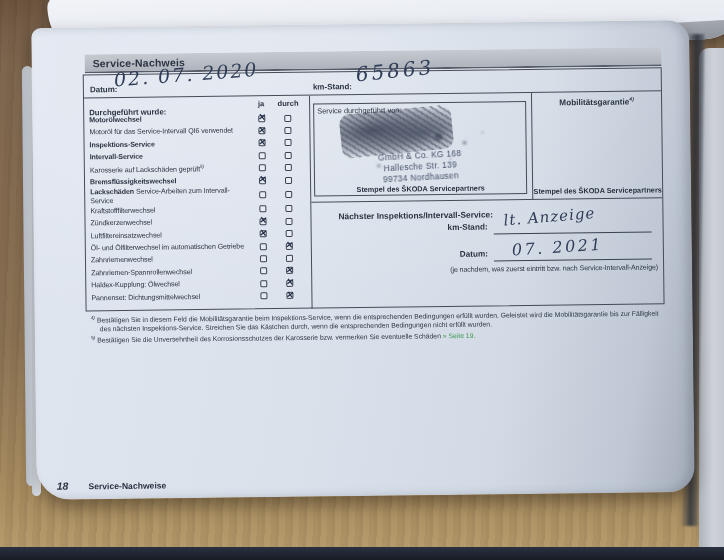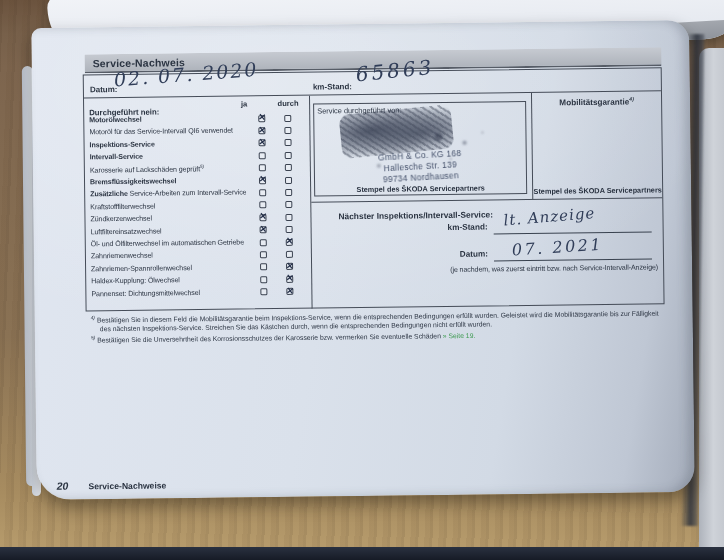--- a/index.html
+++ b/index.html
@@ -41,21 +41,21 @@
   .datum-row .lab{position:absolute;bottom:3px;}
   .hand{font-family:"DejaVu Serif",serif;font-style:italic;color:#303d58;white-space:nowrap;}
   .hw-date{position:absolute;left:30px;top:-11px;font-size:19px;letter-spacing:2px;transform:rotate(-3.5deg);}
   .hw-km{position:absolute;left:272px;top:-13px;font-size:20px;letter-spacing:3px;transform:rotate(-5deg);}
   .tbody{display:flex;height:213px;}
   
   .cl-col{width:226px;border-right:1.4px solid #454c58;box-sizing:border-box;position:relative;padding:3px 0 0 5px;}
   .cl-head{position:relative;height:13px;}
   .cl-head .dw{font-size:7.8px;font-weight:700;}
   .janein{position:absolute;top:0;font-size:7.6px;font-weight:700;text-align:center;}
-  .ja-lab{left:146px;width:18px;text-align:center;}
+  .ja-lab{left:163px;width:18px;text-align:center;}
   .nein-lab{left:188px;width:22px;}
   .cl-row{display:flex;align-items:center;min-height:12.4px;position:relative;}
   .cl-label{width:162px;font-size:7.1px;line-height:1.16;letter-spacing:-.1px;color:#2b3442;}
   .cl-label.b{font-weight:700;}
   .cl-label b{font-weight:700;}
   .cl-label sup{font-size:4.6px;font-style:italic;}
   .cb{width:7px;height:7px;border:1.1px solid #3a4250;border-radius:1.5px;box-sizing:border-box;position:relative;background:rgba(255,255,255,.25);}
   .cb.ja{margin-left:7px;}
   .cb.nein{margin-left:19px;}
   .cb.checked::after{content:'✕';position:absolute;left:-1.5px;top:-3.5px;font-size:9px;font-weight:700;color:#25304a;transform:rotate(8deg);}
@@ -123,21 +123,21 @@
     <div class="datum-row">
       <span class="lab" style="left:6px;">Datum:</span>
       <span class="hand hw-date">02. 07. 2020</span>
       <span class="lab" style="left:229px;">km-Stand:</span>
       <span class="hand hw-km">65863</span>
     </div>
 
     <div class="tbody">
       <div class="cl-col">
         <div class="cl-head">
-          <span class="dw">Durchgeführt nein:</span>
+          <span class="dw">Durchgeführt wurde:</span>
           <span class="janein ja-lab">ja</span>
           <span class="janein nein-lab">durch</span>
         </div>
         <div>
             <div class="cl-row">
               <span class="cl-label b">Motorölwechsel</span>
               <span class="cb ja checked"></span>
               <span class="cb nein"></span>
             </div>
             <div class="cl-row">
@@ -159,21 +159,21 @@
               <span class="cl-label">Karosserie auf Lackschäden geprüft<sup>5)</sup></span>
               <span class="cb ja"></span>
               <span class="cb nein"></span>
             </div>
             <div class="cl-row">
               <span class="cl-label b">Bremsflüssigkeitswechsel</span>
               <span class="cb ja checked"></span>
               <span class="cb nein"></span>
             </div>
             <div class="cl-row">
-              <span class="cl-label"><b>Zusätzliche </b>Service-Arbeiten zum Intervall-Service</span>
+              <span class="cl-label"><b>Lackschäden </b>Service-Arbeiten zum Intervall-Service</span>
               <span class="cb ja"></span>
               <span class="cb nein"></span>
             </div>
             <div class="cl-row">
               <span class="cl-label">Kraftstofffilterwechsel</span>
               <span class="cb ja"></span>
               <span class="cb nein"></span>
             </div>
             <div class="cl-row">
               <span class="cl-label">Zündkerzenwechsel</span>
@@ -249,18 +249,18 @@
       </div>
     </div>
   </div>
 
   <div class="footnotes">
     <div class="fn"><sup>4)</sup> <span>Bestätigen Sie in diesem Feld die Mobilitätsgarantie beim Inspektions-Service, wenn die entsprechenden Bedingungen erfüllt wurden. Geleistet wird die Mobilitätsgarantie bis zur Fälligkeit des nächsten Inspektions-Service. Streichen Sie das Kästchen durch, wenn die entsprechenden Bedingungen nicht erfüllt wurden.</span></div>
     <div class="fn"><sup>5)</sup> <span>Bestätigen Sie die Unversehrtheit des Korrosionsschutzes der Karosserie bzw. vermerken Sie eventuelle Schäden</span> <span class="link-green">» Seite 19.</span></div>
   </div>
 
   <div class="page-footer">
-    <span class="pf-num">20</span>
+    <span class="pf-num">18</span>
     <span class="pf-label">Service-Nachweise</span>
   </div>
 </div>
 
 <div class="bottom-strip"></div>
 
 </body></html>

